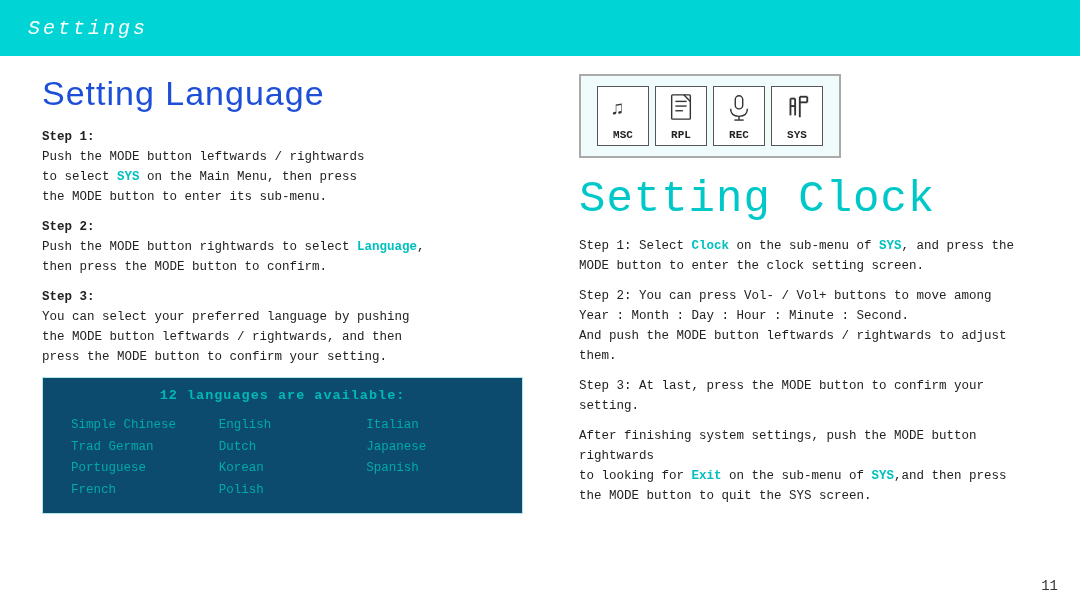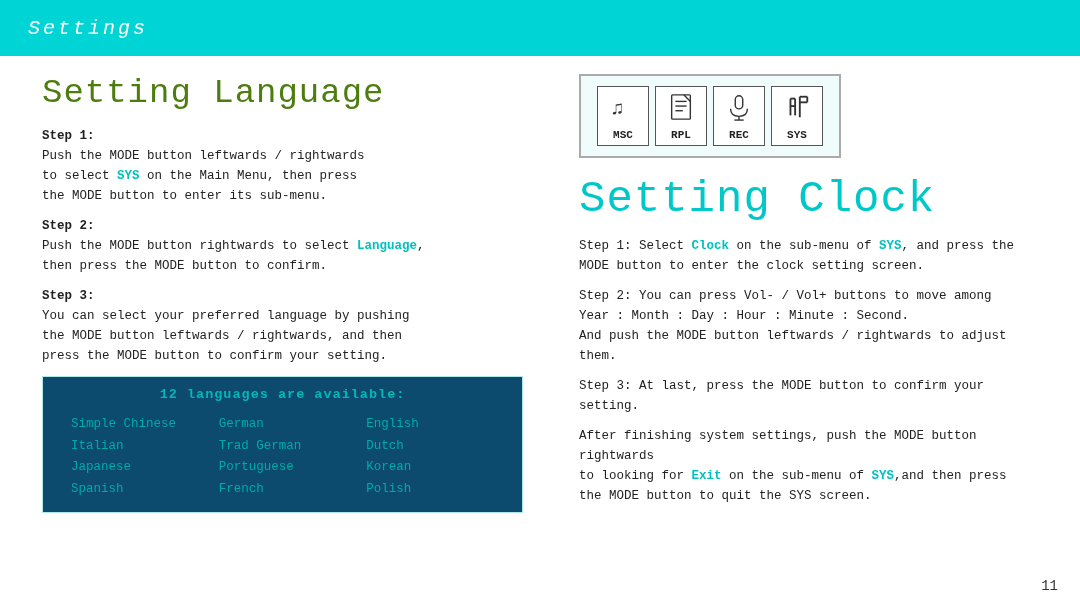--- a/index.html
+++ b/index.html
@@ -38,22 +38,22 @@
     }
 
     
     #left-col {
       width: 555px;
       padding: 18px 32px 12px 42px;
     }
 
     #setting-language-title {
       font-size: 34px;
-      color: #4d7c0f;
-      font-family: Liberation Mono, monospace;
+      color: #1d4ed8;
+      font-family: Liberation Sans, sans-serif;
       margin-bottom: 14px;
       letter-spacing: 1px;
     }
 
     .step-block {
       margin-bottom: 10px;
     }
 
     .step-block p {
       font-size: 12.5px;
@@ -214,21 +214,20 @@
         You can select your preferred language by pushing<br>
         the MODE button leftwards / rightwards, and then<br>
         press the MODE button to confirm your setting.
       </p>
     </div>
 
     <div id="lang-box">
       <div id="lang-box-title">12 languages are available:</div>
       <div id="lang-grid">
         <div class="lang-item">Simple Chinese</div>
-        <div class="lang-item">German</div>
         <div class="lang-item">English</div>
         <div class="lang-item">Italian</div>
         <div class="lang-item">Trad German</div>
         <div class="lang-item">Dutch</div>
         <div class="lang-item">Japanese</div>
         <div class="lang-item">Portuguese</div>
         <div class="lang-item">Korean</div>
         <div class="lang-item">Spanish</div>
         <div class="lang-item">French</div>
         <div class="lang-item">Polish</div>

